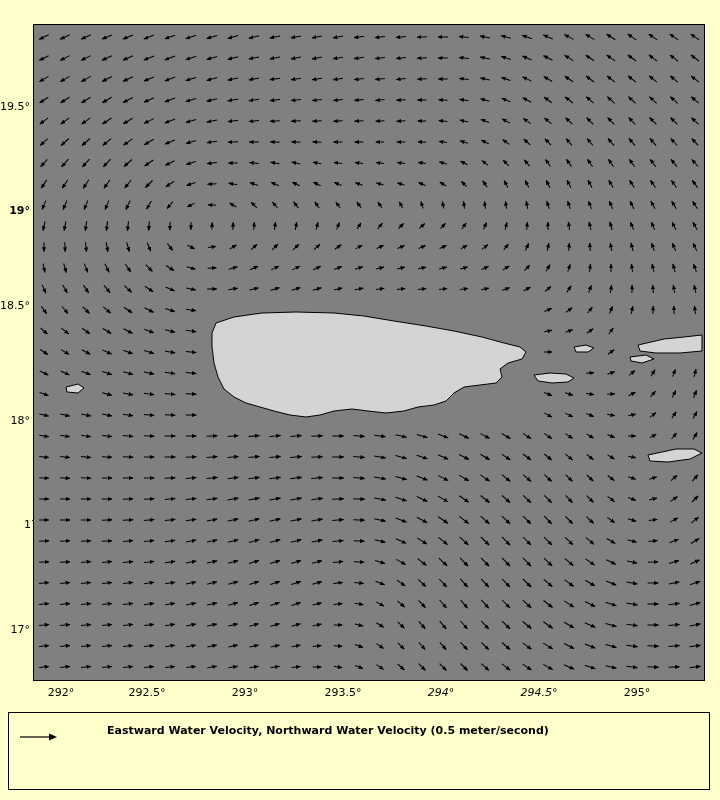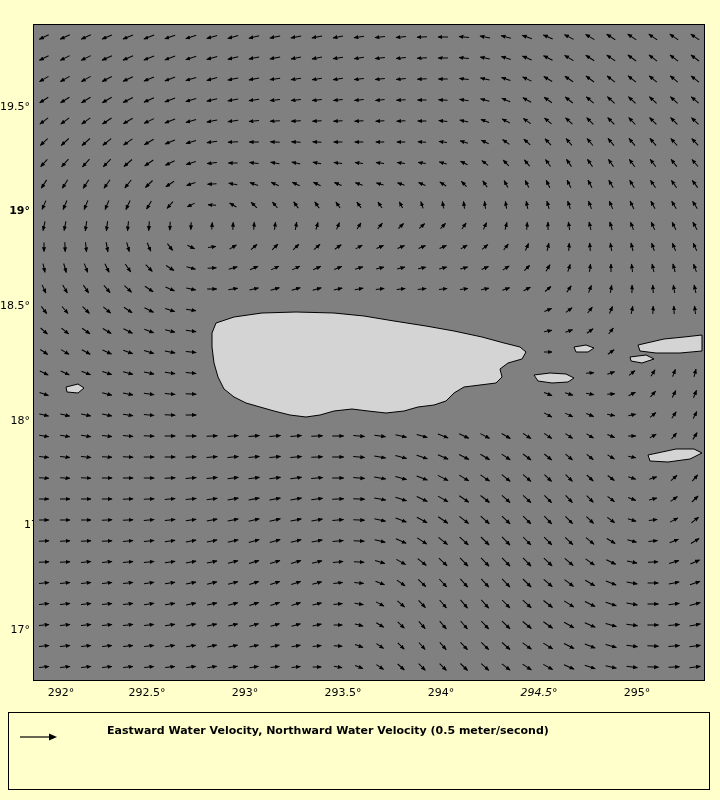--- a/index.html
+++ b/index.html
@@ -128,21 +128,21 @@
     <div class="tick-mark" style="left:33px;top:210px;width:5px;height:1px;"></div>
     <div class="tick-mark" style="left:33px;top:315px;width:5px;height:1px;"></div>
     <div class="tick-mark" style="left:33px;top:420px;width:5px;height:1px;"></div>
     <div class="tick-mark" style="left:33px;top:524px;width:5px;height:1px;"></div>
     <div class="tick-mark" style="left:33px;top:629px;width:5px;height:1px;"></div>
 
     <div class="tick-label xtick" style="left:31px;top:686px;">292°</div>
     <div class="tick-label xtick" style="left:117px;top:686px;text-align:center;">292.5°</div>
     <div class="tick-label xtick" style="left:215px;top:686px;text-align:center;">293°</div>
     <div class="tick-label xtick" style="left:313px;top:686px;">293.5°</div>
-    <div class="tick-label xtick" style="left:411px;top:686px;">294°</div>
+    <div class="tick-label xtick" style="left:411px;top:686px;font-style:italic;">294°</div>
     <div class="tick-label xtick" style="left:509px;top:686px;font-style:italic;">294.5°</div>
     <div class="tick-label xtick" style="left:607px;top:686px;">295°</div>
 
     <div class="tick-mark" style="left:61px;top:676px;width:1px;height:5px;"></div>
     <div class="tick-mark" style="left:147px;top:676px;width:1px;height:5px;"></div>
     <div class="tick-mark" style="left:245px;top:676px;width:1px;height:5px;"></div>
     <div class="tick-mark" style="left:343px;top:676px;width:1px;height:5px;"></div>
     <div class="tick-mark" style="left:441px;top:676px;width:1px;height:5px;"></div>
     <div class="tick-mark" style="left:539px;top:676px;width:1px;height:5px;"></div>
     <div class="tick-mark" style="left:637px;top:676px;width:1px;height:5px;"></div>

